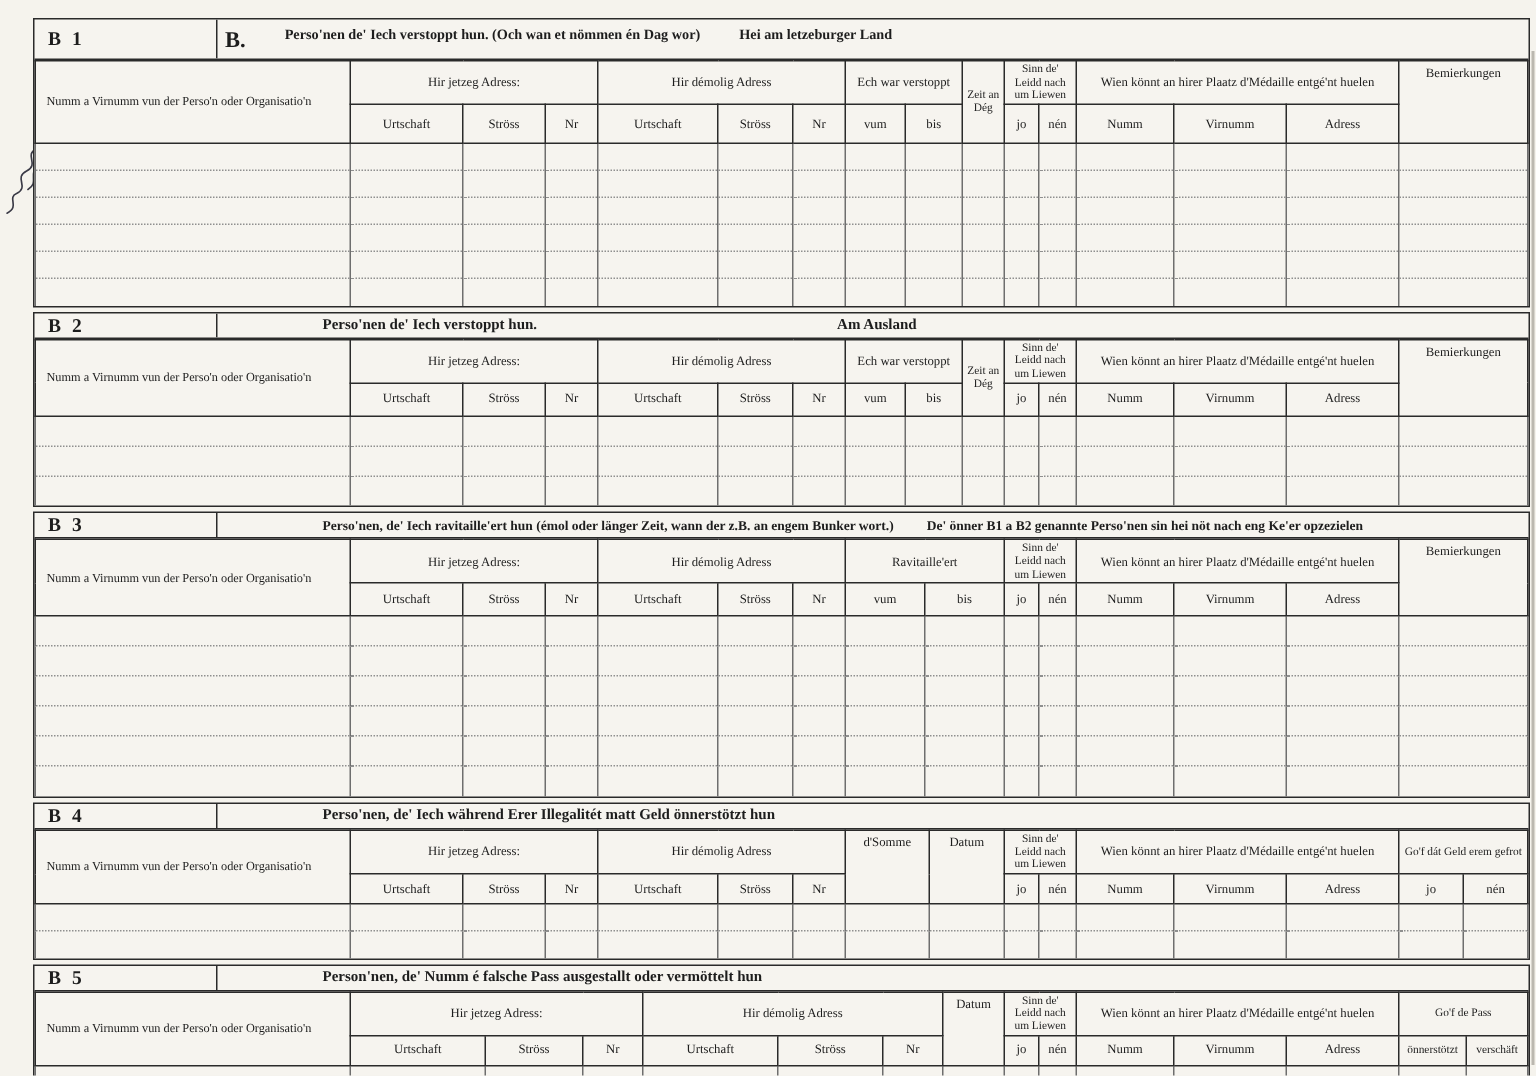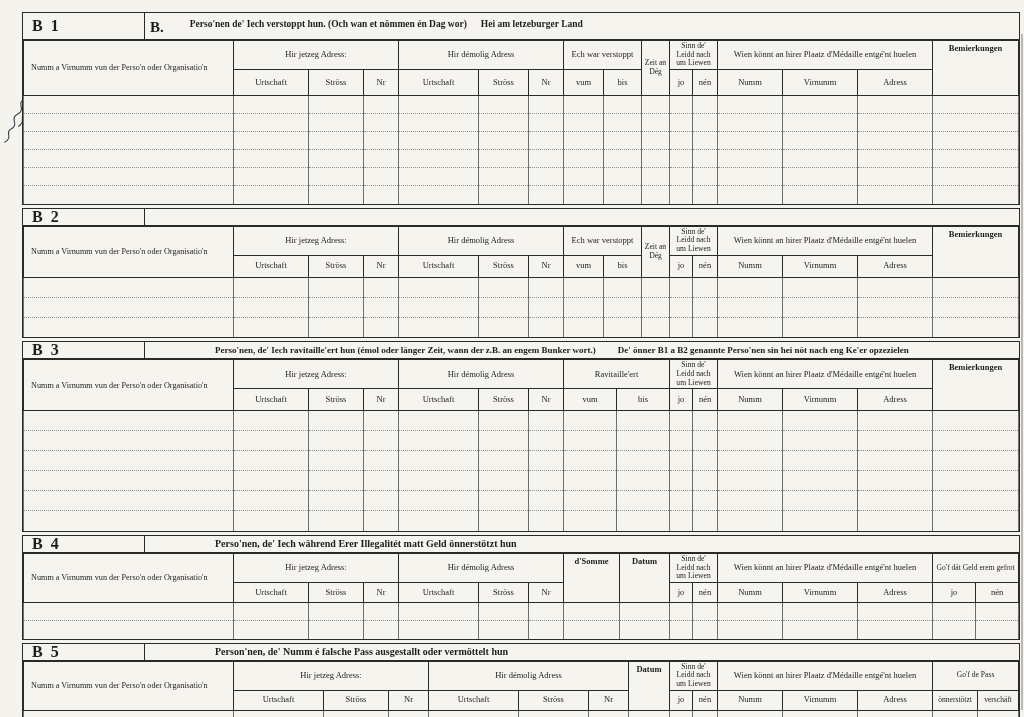--- a/index.html
+++ b/index.html
@@ -11,40 +11,40 @@
     color: #1d1d1d;
     position: relative;
     overflow: hidden;
   }
   .sheet { position: absolute; left: 22px; top: 12px; width: 998px; }
   .section { border: 1.3px solid #2a2a2a; margin-bottom: 3px; background: #f6f4ef; }
 
   .band { display: flex; align-items: center; border-bottom: 1.2px solid #2a2a2a;
           font-weight: bold; white-space: nowrap; overflow: hidden; }
   .band-id { flex: 0 0 122px; align-self: stretch; display: flex; align-items: center;
-             padding-left: 9px; font-size: 16px; letter-spacing: 2px;
+             padding-left: 9px; font-size: 13px; letter-spacing: 2px;
              border-right: 1px solid #2a2a2a; }
   .band-title { flex: 1; display: flex; align-items: center; padding-left: 44px; font-size: 10px; }
   .band-sm { height: 17px; gap: 26px; }
   .band-b1 { height: 27px; }
   .band-b1 .band-title { padding-left: 5px; align-items: flex-start; padding-top: 1px; }
   .band-b3 .band-title { font-size: 9px; }
   .big-letter { font-size: 15px; line-height: 1; margin-right: 26px; margin-top: 2px; }
   .band-lines { font-size: 9.5px; line-height: 12px; }
-  .suffix-b1 { margin-left: 14px; }
+  .suffix-b1 { margin-left: 26px; }
   .suffix-b2 { margin-left: 200px; }
   .suffix-b3 { margin-left: 22px; }
 
   .grid { width: 100%; border-collapse: collapse; table-layout: fixed; }
   .grid th { border: 1px solid #2a2a2a; font-weight: normal; font-size: 8.5px;
              line-height: 1.15; text-align: center; padding: 1px 2px;
              vertical-align: middle; overflow: hidden; }
   .grid th.name-h { font-size: 8.2px; text-align: left; padding-left: 7px; white-space: nowrap; }
   .grid th.tiny { font-size: 7.6px; }
-  .grid th.vt { vertical-align: top; padding-top: 3px; font-weight: bold; }
+  .grid th.vt { vertical-align: top; padding-top: 3px; }
 
   .hdr-lg th.grp { height: 28px; }
   .hdr-lg th.sub { height: 26px; }
   .hdr-md th.grp { height: 24px; }
   .hdr-md th.sub { height: 22px; }
   .hdr-sm th.grp { height: 22px; }
   .hdr-sm th.sub { height: 20px; }
 
   .grid td.c { border-left: 1px solid #6e6e6e; border-right: 1px solid #6e6e6e;
                border-bottom: 1px dotted #8f8f8f; height: 18px; }
@@ -234,20 +234,24 @@
             <td class="c"></td>
             <td class="c"></td>
           </tr>
         </tbody>
     </table>
   </div>
 
   <div class="section">
     <div class="band band-sm">
       <div class="band-id">B 2</div>
+      <div class="band-title">
+        <span>Perso'nen de' Iech verstoppt hun.</span>
+        <span class="suffix-b2">Am Ausland</span>
+      </div>
     </div>
     <table class="grid hdr-md rh20">
       <colgroup>
         <col style="width:210px">
           <col style="width:75px">
           <col style="width:55px">
           <col style="width:35px">
         <col style="width:80px">
           <col style="width:50px">
           <col style="width:35px">

